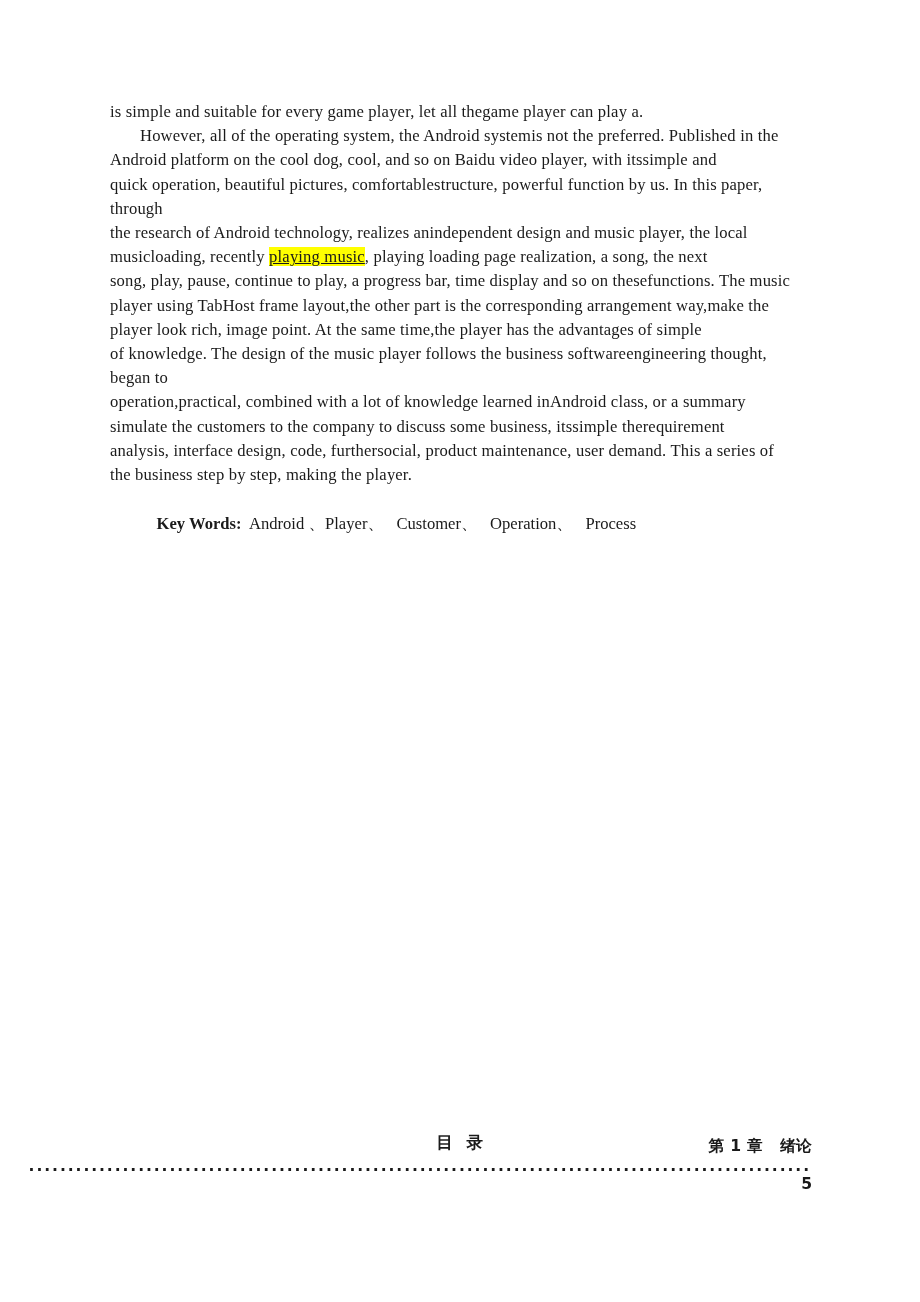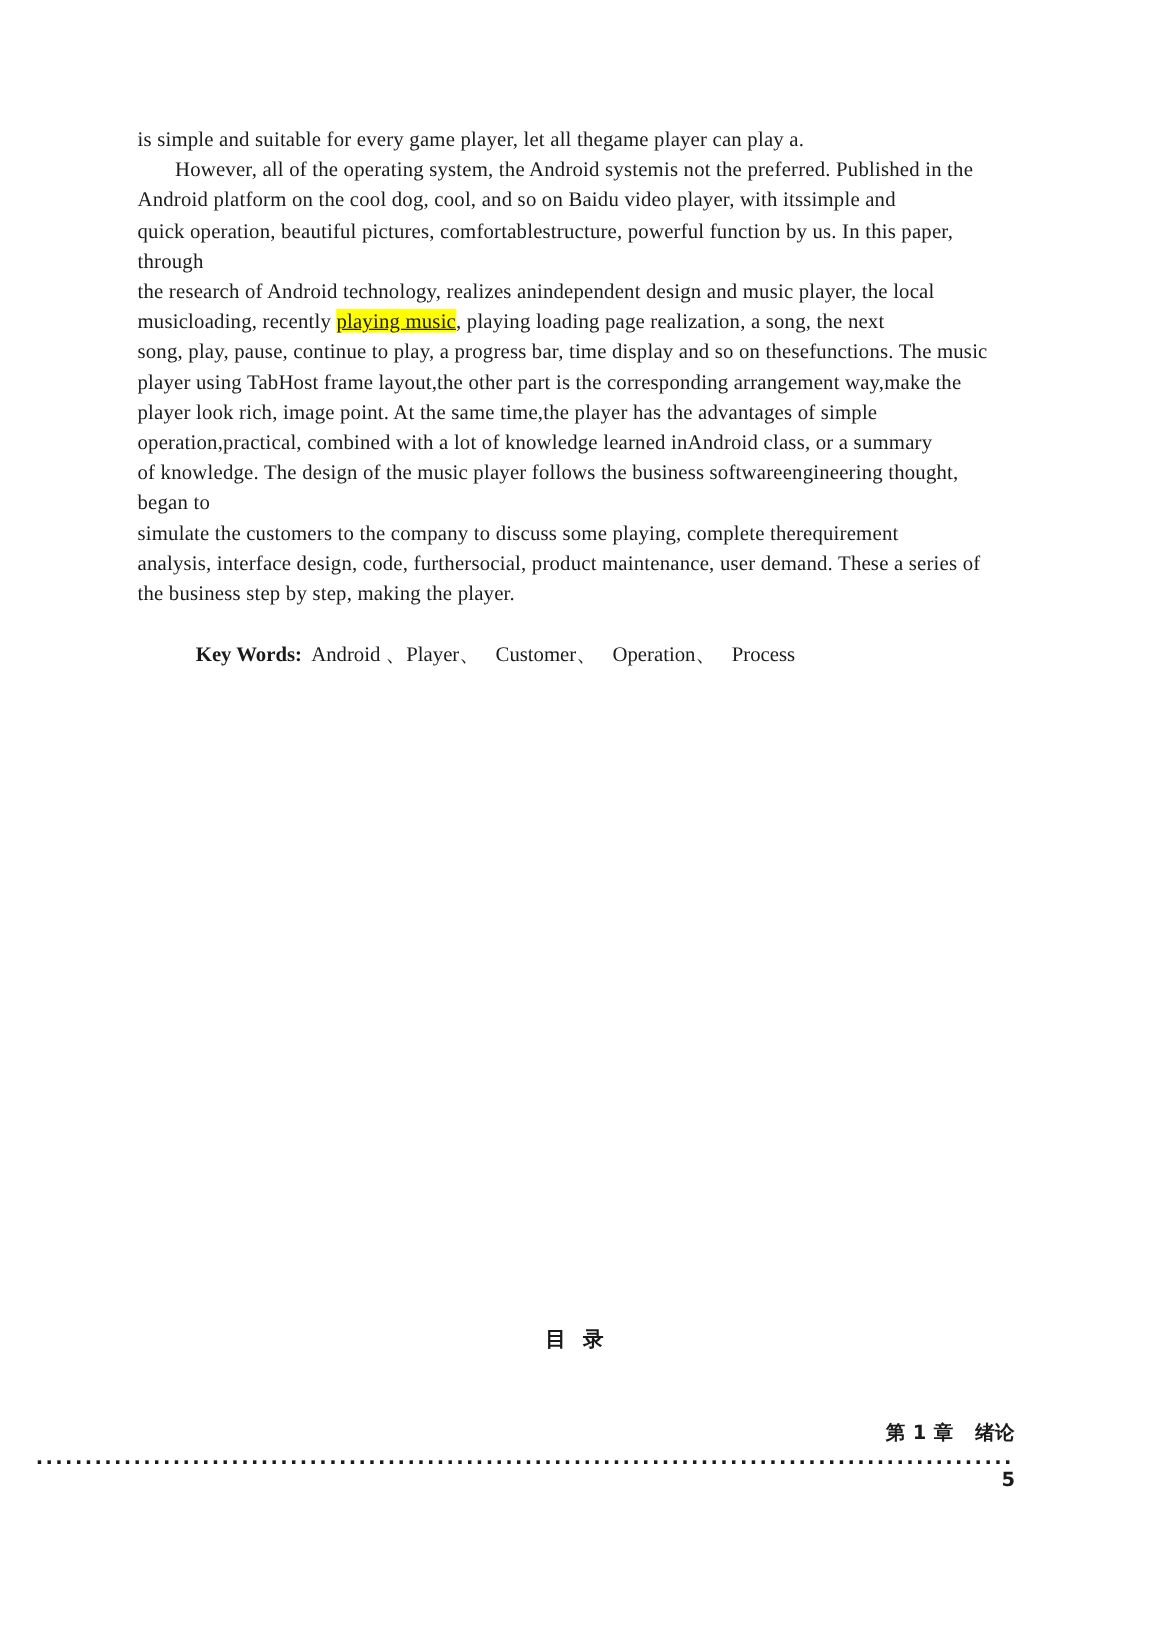--- a/index.html
+++ b/index.html
@@ -49,21 +49,21 @@
     font-size: 16.6px;
     line-height: 24px;
     white-space: pre;
   }
   .keywords .kw-label {
     font-weight: bold;
   }
   .toc-heading {
     position: absolute;
     left: 0;
-    top: 1061px;
+    top: 1132px;
     width: 920px;
     text-align: center;
     font-size: 16.5px;
     font-weight: bold;
     letter-spacing: 0.04em;
     white-space: pre;
     font-family: "DejaVu Sans", "Liberation Sans", sans-serif;
   }
   .toc-entry {
     position: absolute;
@@ -102,24 +102,24 @@
   <div class="body-block" id="abstract-body">
       <div class="para-line"><span>is simple and suitable for every game player, let all thegame player can play a.</span></div>
       <div class="para-line"><span class="indent"></span><span>However, all of the operating system, the Android systemis not the preferred. Published in the</span></div>
       <div class="para-line"><span>Android platform on the cool dog, cool, and so on Baidu video player, with itssimple and</span></div>
       <div class="para-line"><span>quick operation, beautiful pictures, comfortablestructure, powerful function by us. In this paper, through</span></div>
       <div class="para-line"><span>the research of Android technology, realizes anindependent design and music player, the local</span></div>
       <div class="para-line"><span>musicloading, recently </span><span class="hl">playing music</span><span>, playing loading page realization, a song, the next</span></div>
       <div class="para-line"><span>song, play, pause, continue to play, a progress bar, time display and so on thesefunctions. The music</span></div>
       <div class="para-line"><span>player using TabHost frame layout,the other part is the corresponding arrangement way,make the</span></div>
       <div class="para-line"><span>player look rich, image point. At the same time,the player has the advantages of simple</span></div>
+      <div class="para-line"><span>of knowledge. The design of the music player follows the business softwareengineering thought, began to</span></div>
       <div class="para-line"><span>operation,practical, combined with a lot of knowledge learned inAndroid class, or a summary</span></div>
-      <div class="para-line"><span>of knowledge. The design of the music player follows the business softwareengineering thought, began to</span></div>
-      <div class="para-line"><span>simulate the customers to the company to discuss some playing, complete therequirement</span></div>
-      <div class="para-line"><span>analysis, interface design, code, furthersocial, product maintenance, user demand. These a series of</span></div>
+      <div class="para-line"><span>simulate the customers to the company to discuss some business, itssimple therequirement</span></div>
+      <div class="para-line"><span>analysis, interface design, code, furthersocial, product maintenance, user demand. This a series of</span></div>
       <div class="para-line"><span>the business step by step, making the player.</span></div>
     </div>
 
   <div class="keywords">
     <span class="kw-label">Key Words:</span><span>  </span><span>Android 、Player、   Customer、   Operation、   Process</span>
   </div>
 
   <div class="toc-heading">目  录</div>
 
   <div class="toc-entry">

